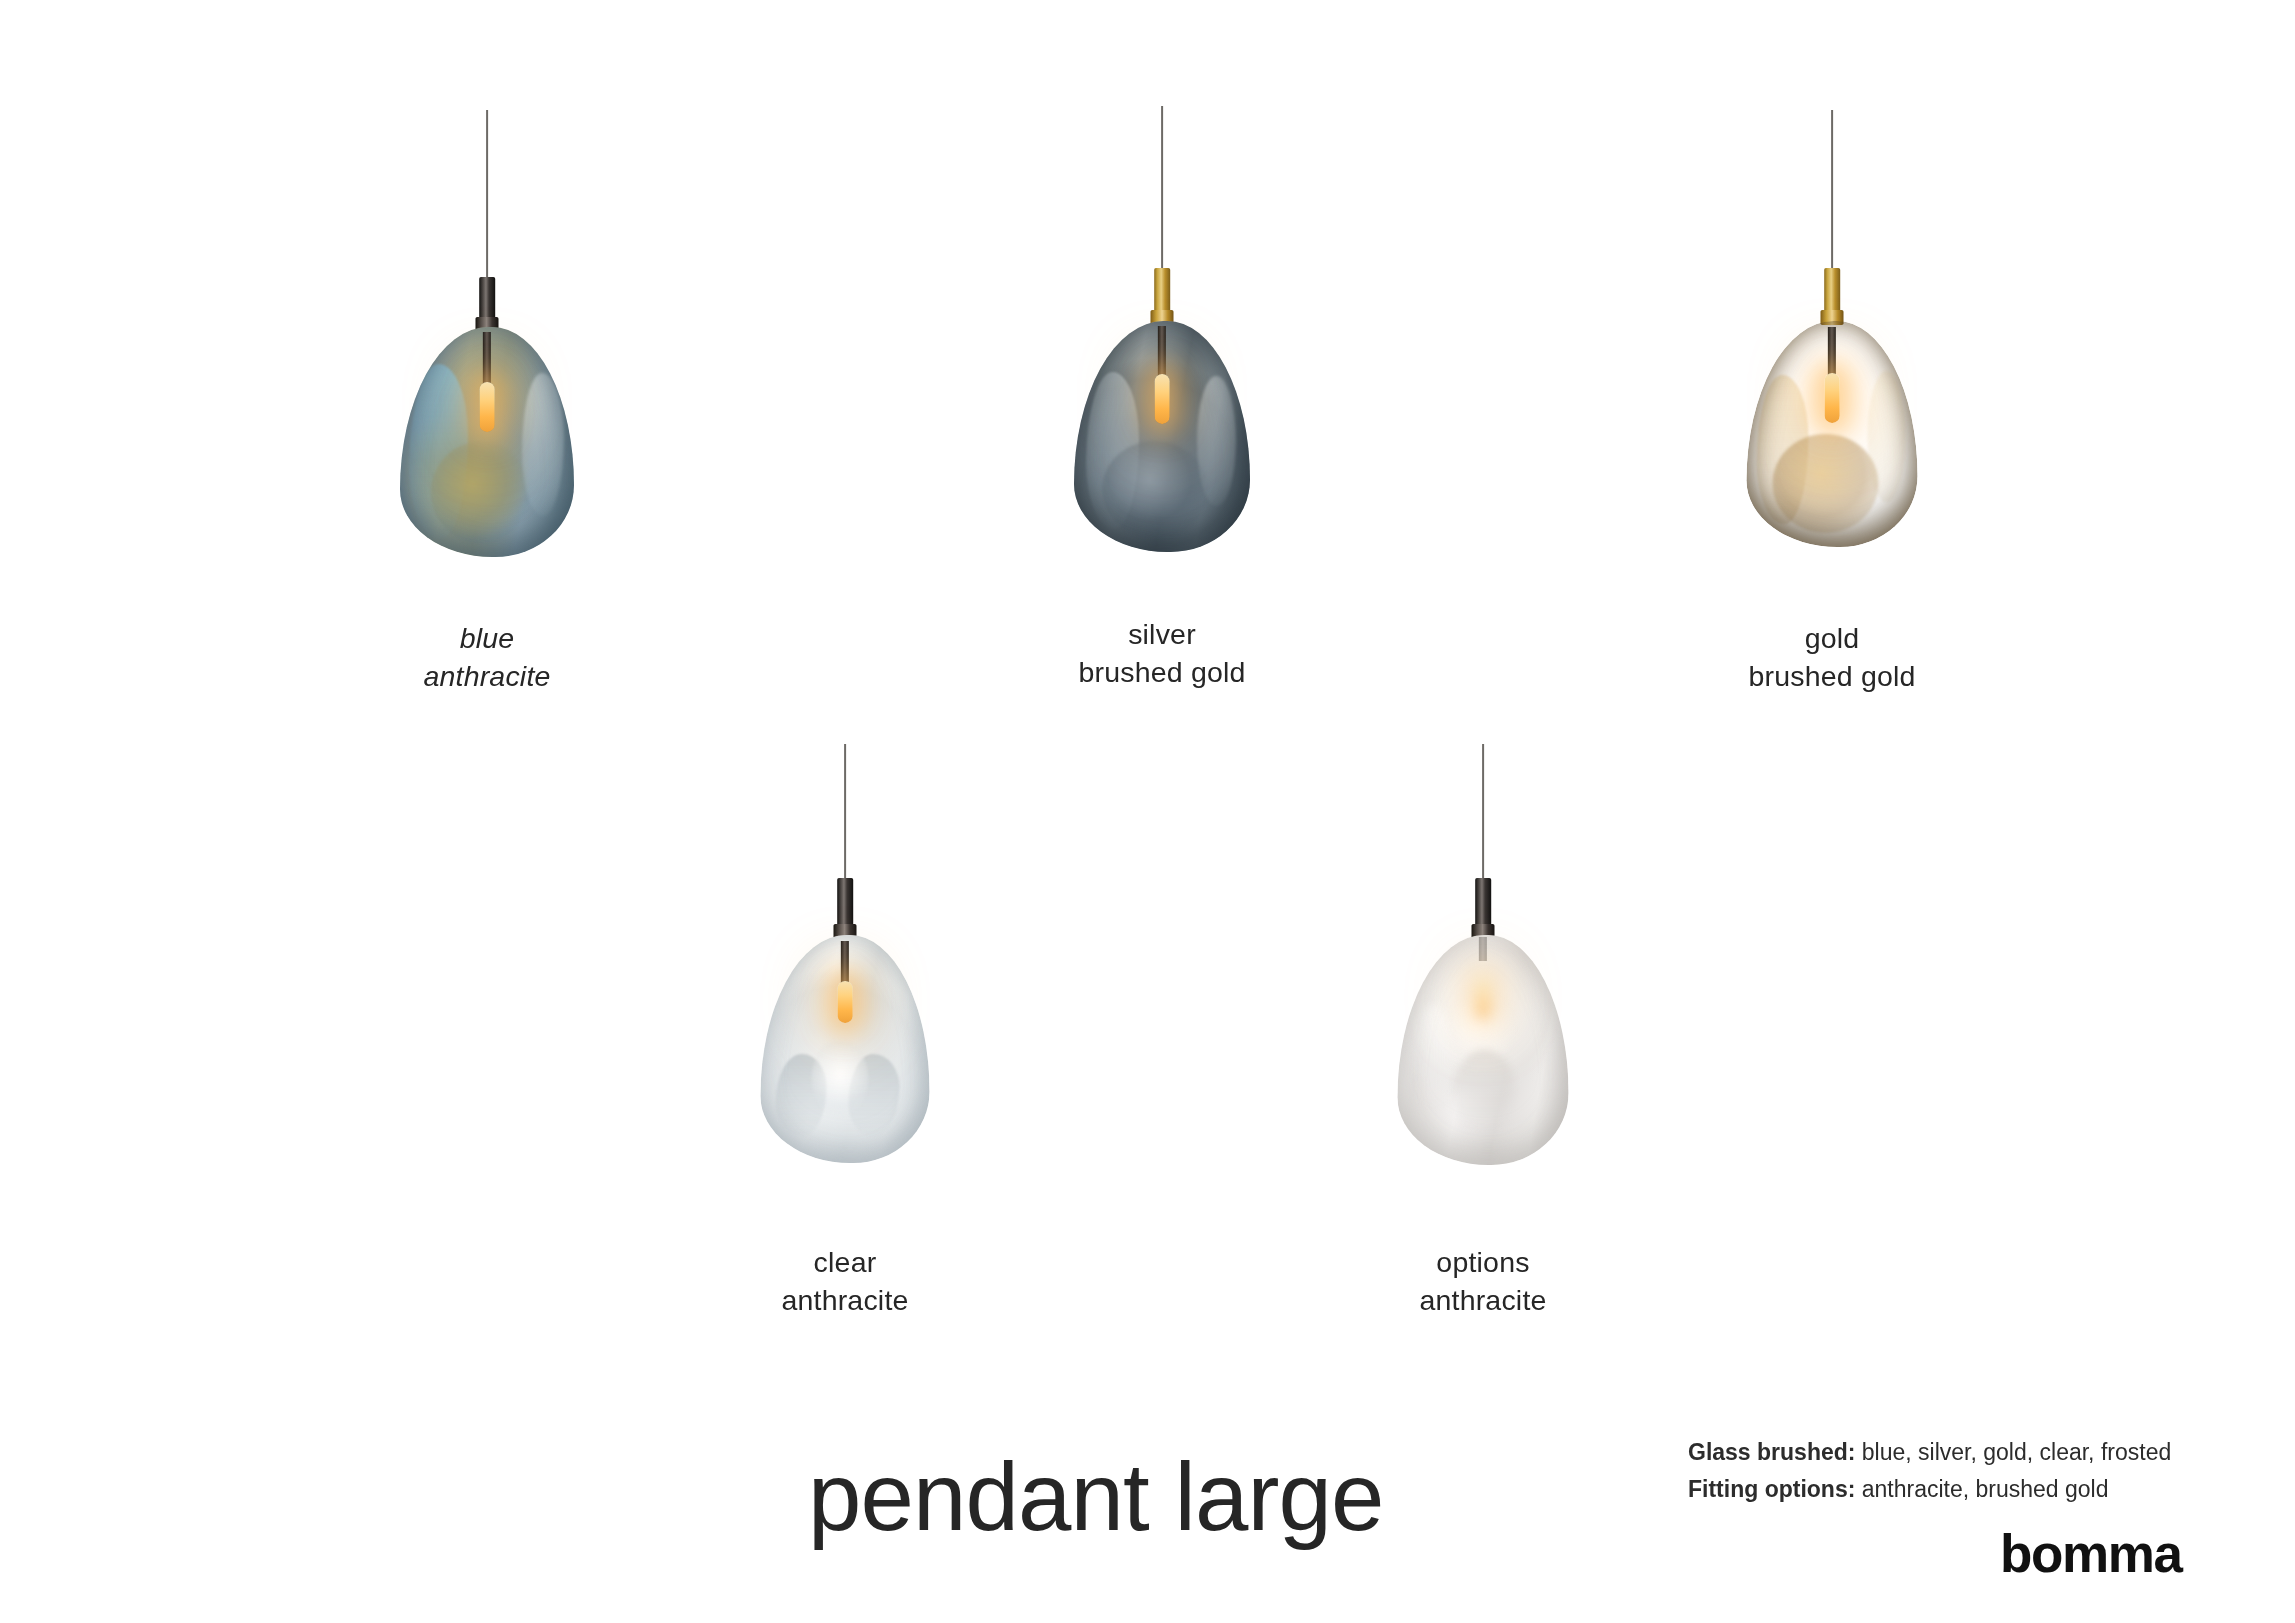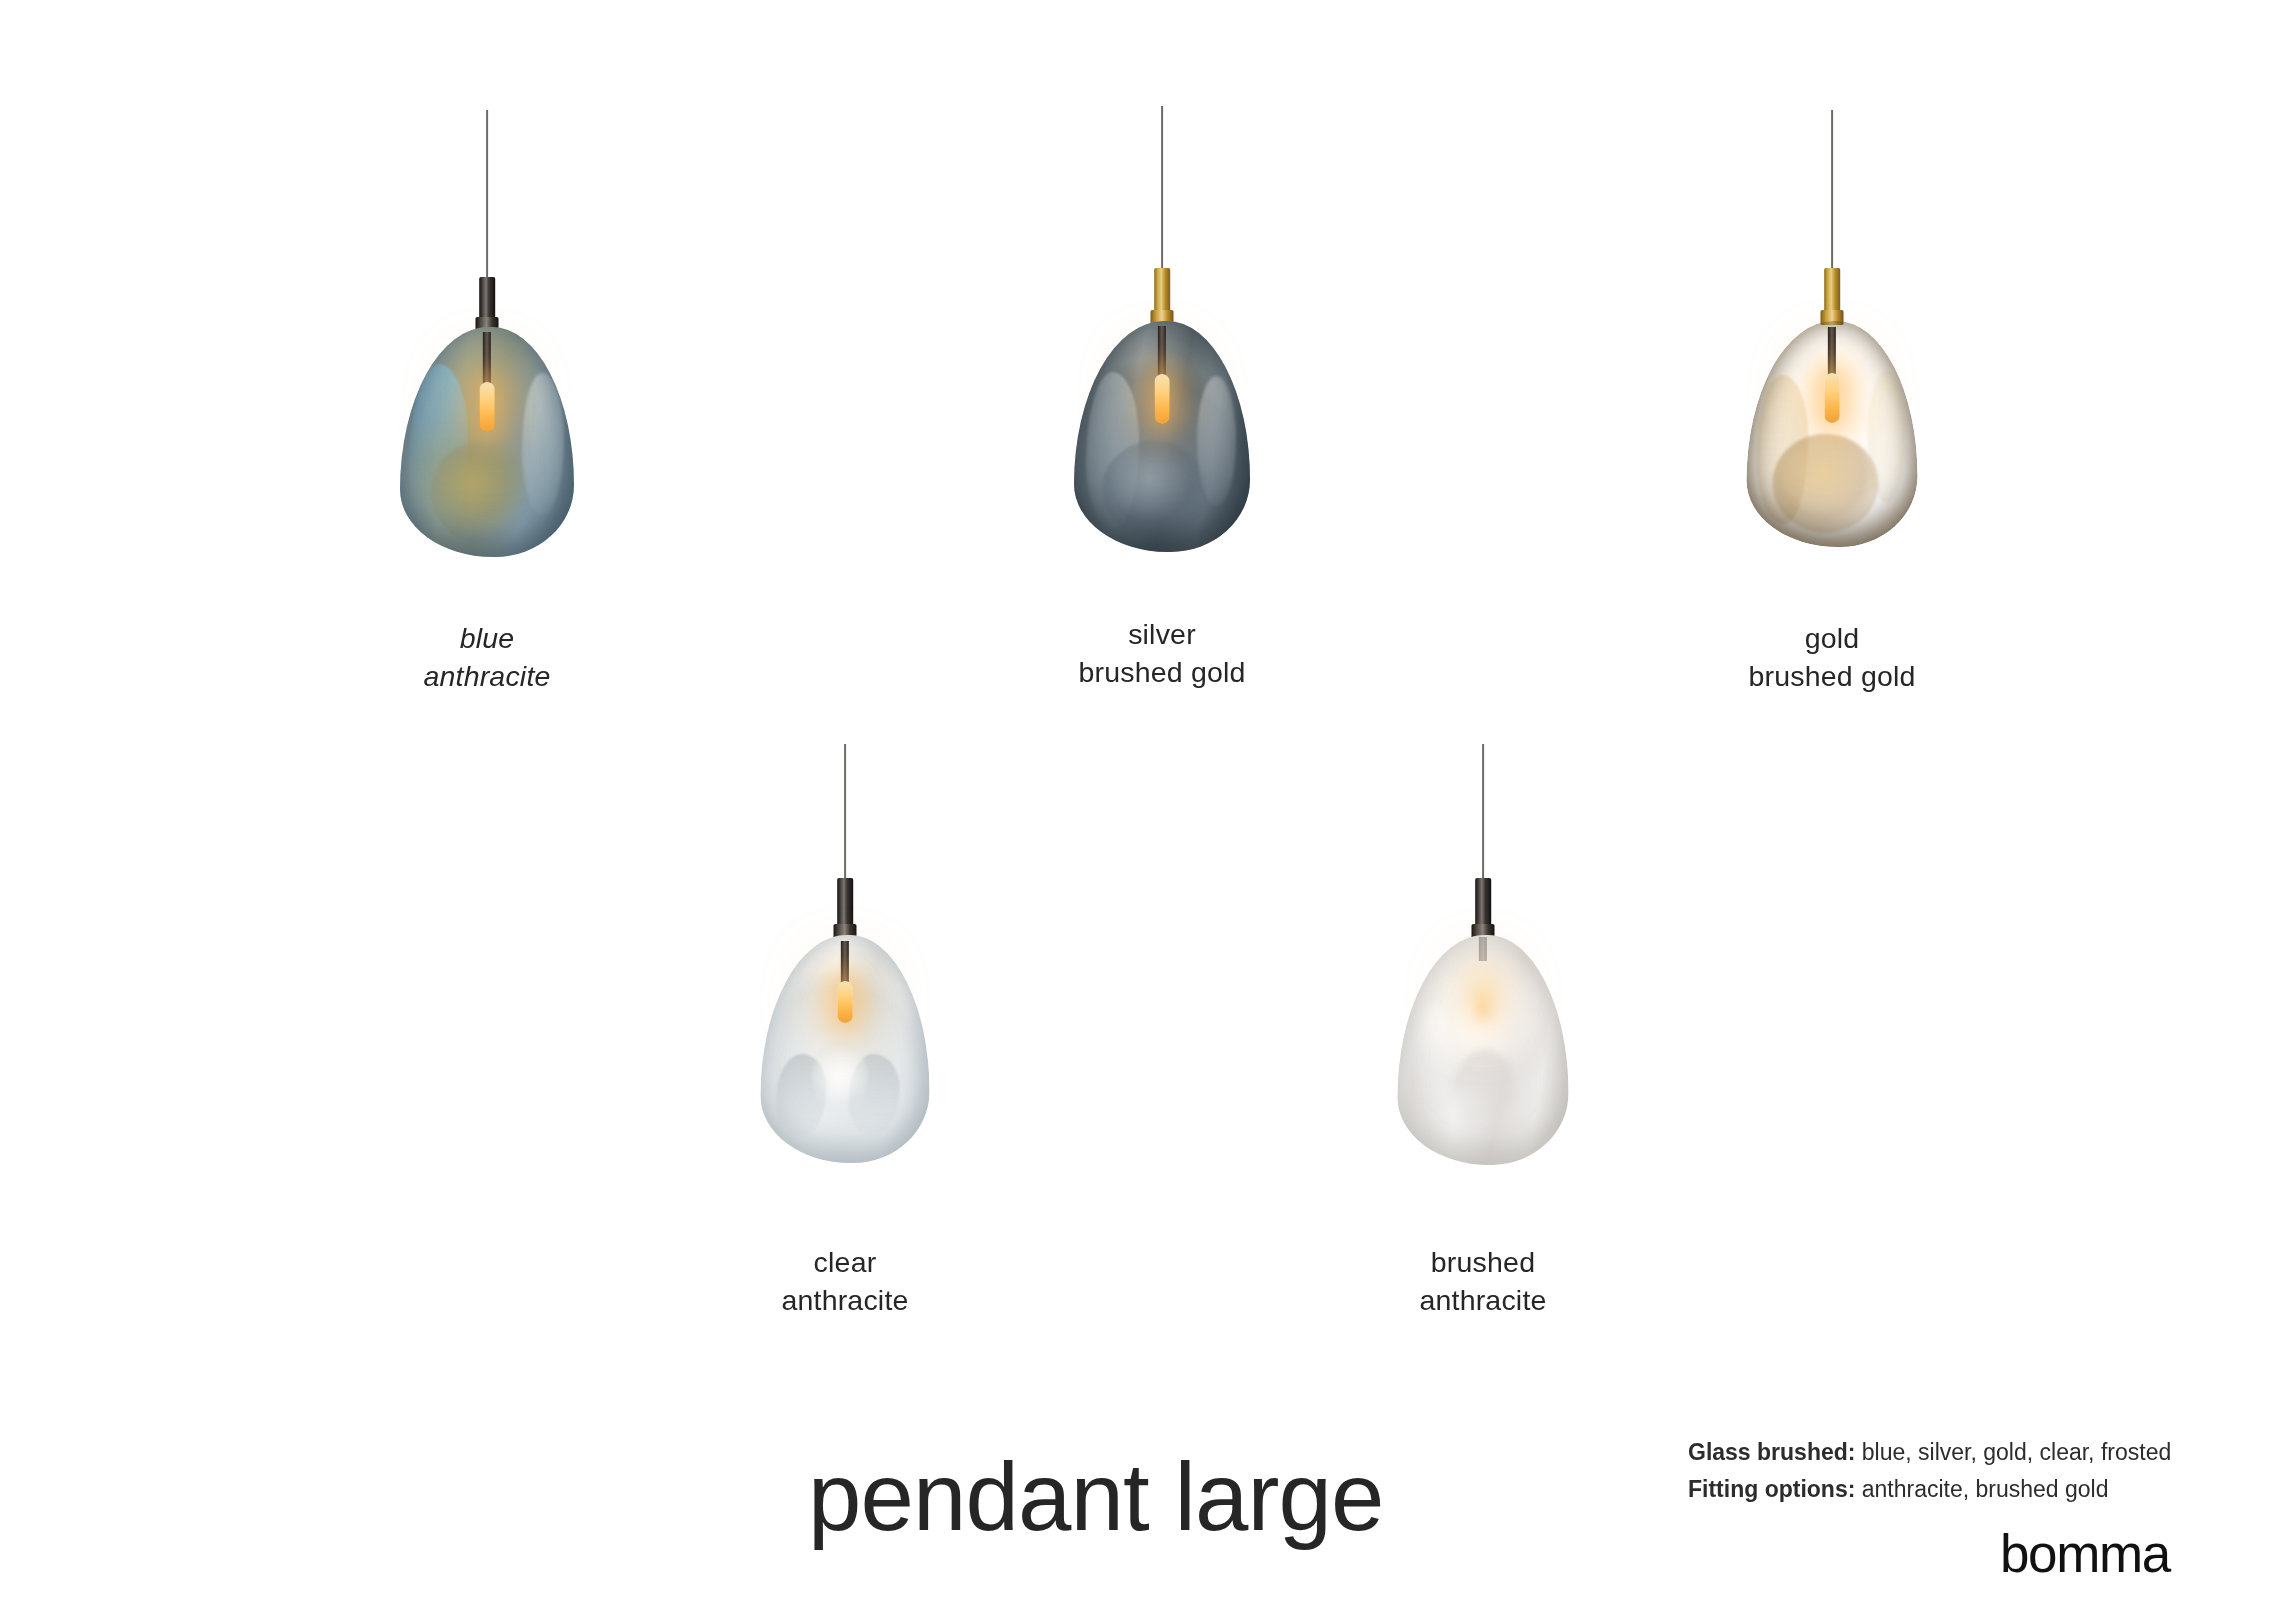--- a/index.html
+++ b/index.html
@@ -82,21 +82,21 @@
     font-size:96px;font-weight:300;letter-spacing:-0.9px;
     color:#262626;white-space:nowrap;
   }
   .options{
     position:absolute;
     font-size:23px;line-height:1.62;color:#2c2c2c;
   }
   .options .k{font-weight:700;}
   .logo{
     position:absolute;
-    font-size:53px;font-weight:400;letter-spacing:-1.4px;
+    font-size:53px;font-weight:700;letter-spacing:-1.4px;
     color:#111;white-space:nowrap;
   }
 </style>
 </head>
 <body style="background: rgb(255, 255, 255);">
 
 <div class="sheet">
 
   <div class="cell" style="left:294px;top:110px;">
     <div class="lampbox fit-anthracite">
@@ -232,21 +232,21 @@
                     filter:blur(3.7px);"></div>
         <div class="swirlC" style="left:10%;top:30%;width:22%;height:44%;border-radius:50%;
                     background:linear-gradient(200deg,rgba(255,255,255,.55),rgba(226,223,220,.10));
                     filter:blur(4.6px);"></div>
         <div class="rim" style="box-shadow:inset 0 0 24px rgba(178,174,170,.50), inset 0 -16.5px 27.5px rgba(168,164,160,.42), inset 9.2px 0 18.4px rgba(255,255,255,.50);"></div>
       </div>
       <div class="bulbneck" style="top:193px;height:24px;opacity:.35;"></div>
       <div class="bulb" style="top:231px;height:44px;opacity:.55;filter:blur(6.4px);"></div>
     </div>
     <div class="caption" style="top:500px;">
-      <span class="l1">brushed</span>
+      <span class="l1">options</span>
       <span class="l2">anthracite</span>
     </div>
   </div>
 
   <div class="title" style="left:808px;top:1442px;">pendant large</div>
 
   <div class="options" style="left:1688px;top:1434px;">
     <div>
       <span class="k">Glass brushed:</span>
       <span>blue, silver, gold, clear, frosted</span>

